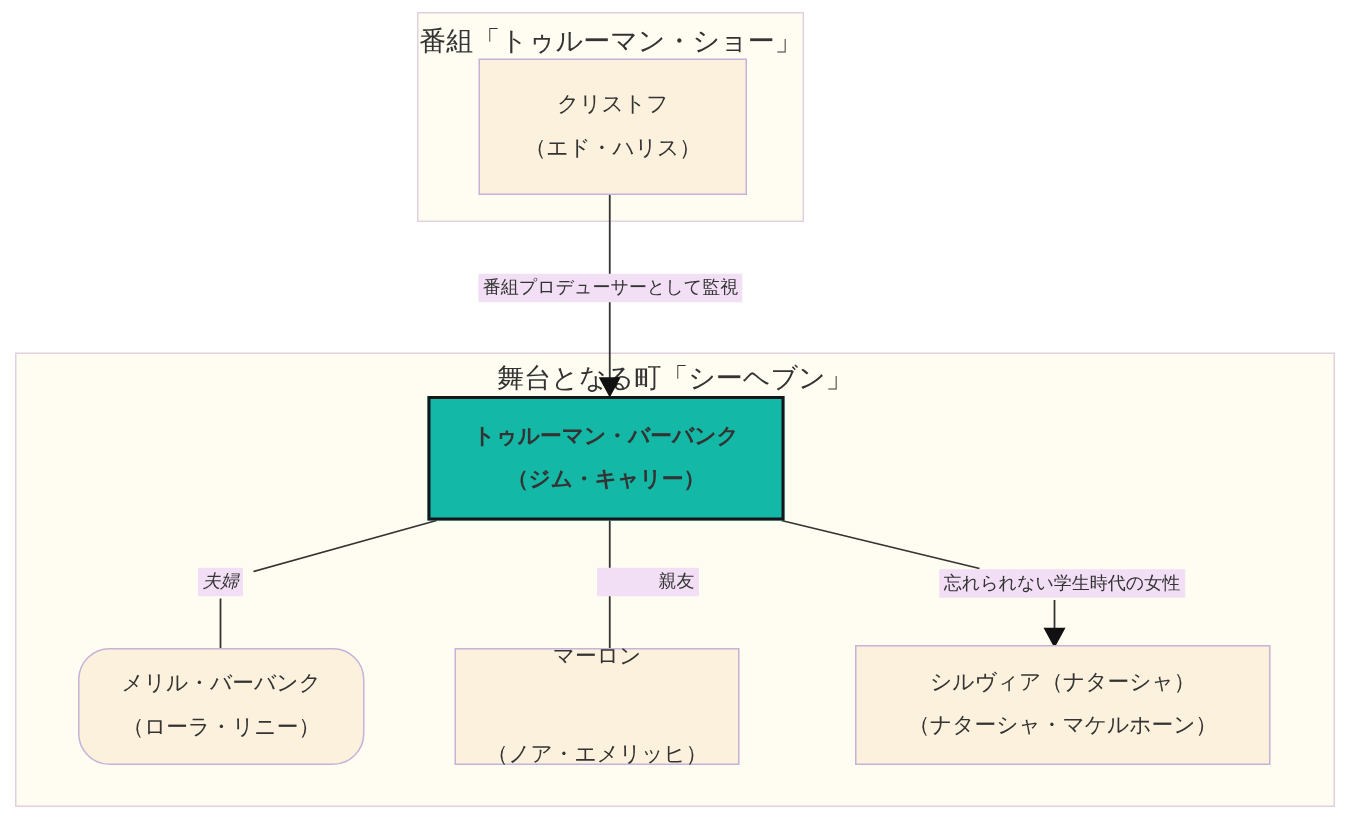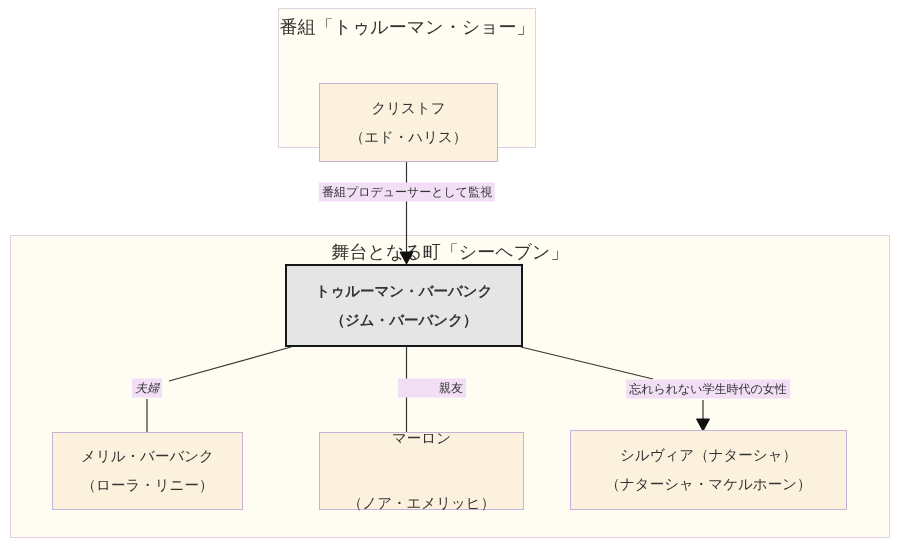--- a/index.html
+++ b/index.html
@@ -38,21 +38,21 @@
     justify-content:center;
     align-items:center;
     text-align:center;
     font-size:14.5px;
     line-height:2;
     color:#333333;
   }
   .node span { display:block; white-space:nowrap; }
 
   .node-truman {
-    background:#e5e5e5;
+    background:#14b8a6;
     border:2px solid #15161a;
     font-weight:bold;
   }
 
   .edge-label {
     position:absolute;
     transform:translate(-50%,-50%);
     background:#f2def5;
     padding:1px 3px;
     font-size:12px;
@@ -91,36 +91,36 @@
     <line x1="291" y1="347" x2="169" y2="381"></line>
     <line x1="147" y1="399" x2="147" y2="432"></line>
 
     <line x1="406.5" y1="347" x2="406.5" y2="432"></line>
 
     <line x1="521" y1="347" x2="653" y2="379"></line>
     <line x1="703" y1="400" x2="703" y2="420"></line>
     <polygon points="696.5,419 709.5,419 703,431"></polygon>
   </svg>
 
-  <div class="node" style="left:319px; top:39px; width:179px; height:79px;margin-top:44px;">
+  <div class="node" style="left:319px; top:39px; width:179px; height:91px;">
     <span>クリストフ</span>
     <span>（エド・ハリス）</span>
   </div>
 
   <div class="node node-truman" style="left:285px; top:264px; width:238px; height:83px;">
     <span>トゥルーマン・バーバンク</span>
-    <span>（ジム・バーバンク）</span>
+    <span>（ジム・キャリー）</span>
   </div>
 
-  <div class="node" style="left:52px; top:432px; width:191px; height:78px;">
+  <div class="node" style="left:52px; top:432px; width:191px; height:78px;border-radius:21px;">
     <span>メリル・バーバンク</span>
     <span>（ローラ・リニー）</span>
   </div>
 
-  <div class="node" style="left:319px; top:432px; width:205px; height:78px;gap:36px;">
+  <div class="node" style="left:303px; top:432px; width:190px; height:78px;gap:36px;">
     <span>マーロン</span>
     <span>（ノア・エメリッヒ）</span>
   </div>
 
   <div class="node" style="left:570px; top:430px; width:277px; height:80px;">
     <span>シルヴィア（ナターシャ）</span>
     <span>（ナターシャ・マケルホーン）</span>
   </div>
 
   <div class="edge-label" style="left:407px; top:192px;">番組プロデューサーとして監視</div>

